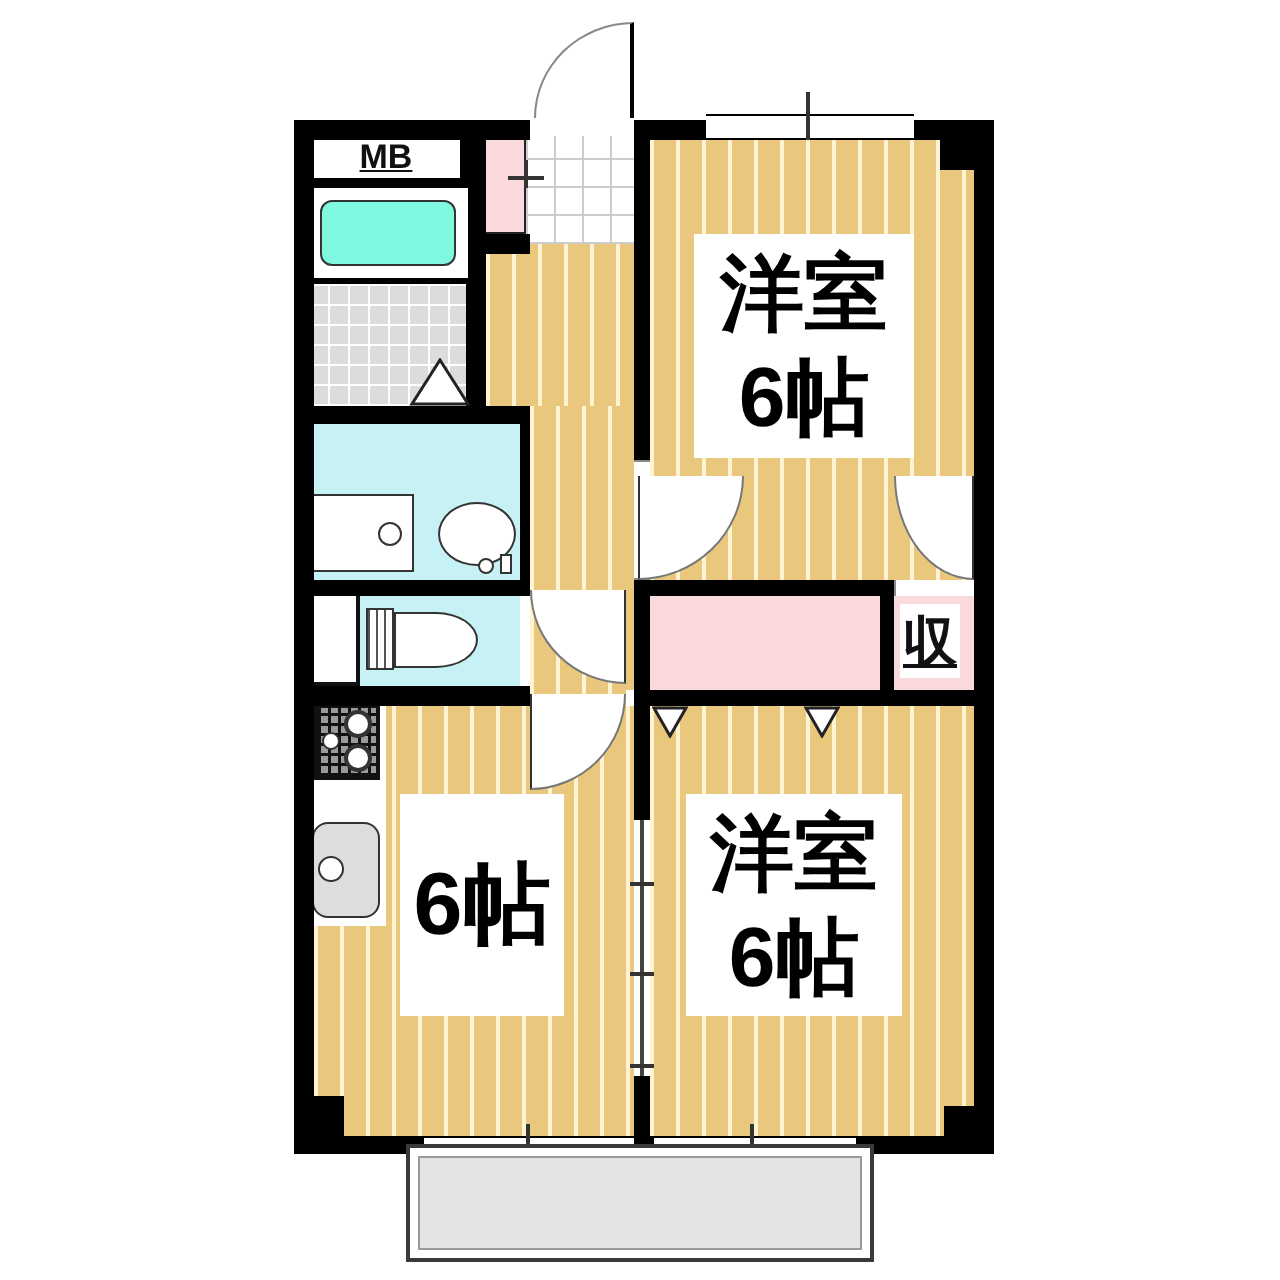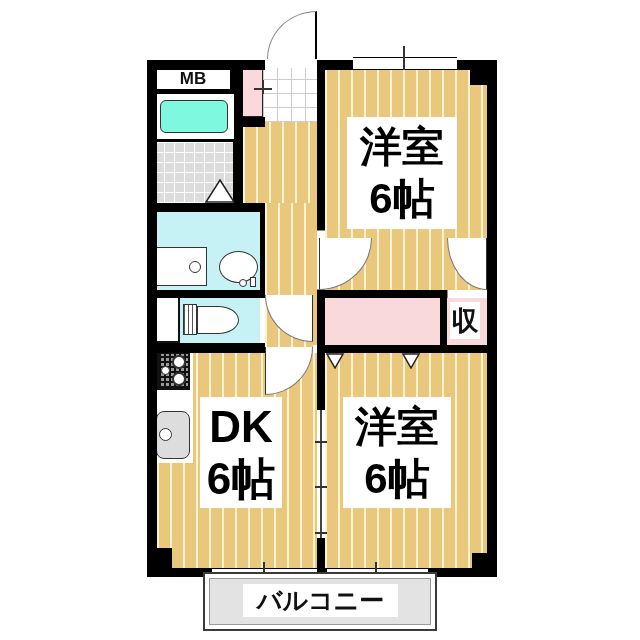--- a/index.html
+++ b/index.html
@@ -4,21 +4,21 @@
 <style>
   html,body{margin:0;padding:0;background:#fff;}
   body{width:640px;height:640px;position:relative;font-family:"Liberation Sans","DejaVu Sans",sans-serif;}
   .abs{position:absolute;box-sizing:border-box;}
   .plan{position:absolute;left:0;top:0;width:640px;height:640px;}
   .wall{background:var(--wall,#000);}
   .tatami{background-color:var(--floor-tan,#E9C87E);
     background-image:repeating-linear-gradient(90deg,rgba(255,246,214,.95) 0 2px,transparent 2px 13px);}
   .pink{background:var(--closet-pink,#FAD9DD);}
   .cyan{background:var(--wet-cyan,#C7F2F5);}
-  .whitebox{background:#fff;}
+  .whitebox{background:#fff;text-decoration:underline;}
   .label{display:flex;align-items:center;justify-content:center;color:#111;font-weight:600;}
   .roomlabel{background:#fff;display:flex;flex-direction:column;align-items:center;justify-content:center;
     font-size:42px;font-weight:600;line-height:52px;color:#000;}
   .tile-entry{background:#fff;
     background-image:repeating-linear-gradient(0deg,#ccc 0 1px,transparent 1px 14px),
                      repeating-linear-gradient(90deg,#ccc 0 1px,transparent 1px 14px);}
   .tile-bath{background:var(--tile-gray,#DCDCDC);
     background-image:repeating-linear-gradient(0deg,#fff 0 1px,transparent 1px 10px),
                      repeating-linear-gradient(90deg,#fff 0 1px,transparent 1px 10px);}
   .arc{background:#fff;border:0 solid #777;}
@@ -142,30 +142,26 @@
   <div class="abs tick" style="left:403px;top:46px;width:2px;height:24px;"></div>
   <div class="abs win" style="left:212px;top:568px;width:105px;height:9px;"></div>
   <div class="abs winline" style="left:212px;top:572px;width:105px;height:1.5px;"></div>
   <div class="abs tick" style="left:263px;top:562px;width:2px;height:21px;"></div>
   <div class="abs win" style="left:327px;top:568px;width:101px;height:9px;"></div>
   <div class="abs winline" style="left:327px;top:572px;width:101px;height:1.5px;"></div>
   <div class="abs tick" style="left:375px;top:562px;width:2px;height:21px;"></div>
 
   <div class="abs balcony-outer" style="left:203px;top:572px;width:234px;height:59px;"></div>
   <div class="abs balcony-inner" style="left:209px;top:578px;width:222px;height:47px;"></div>
-  <div class="abs whitebox label" style="left:243px;top:584px;width:155px;height:33px;font-size:25px;">
-    <span>バルコニー</span>
-  </div>
 
   <div class="abs roomlabel" style="left:347px;top:117px;width:110px;height:112px;">
     <span>洋室</span>
     <span>6帖</span>
   </div>
   <div class="abs roomlabel" style="left:343px;top:397px;width:108px;height:111px;">
     <span>洋室</span>
     <span>6帖</span>
   </div>
   <div class="abs roomlabel" style="left:200px;top:397px;width:82px;height:111px;font-size:44px;">
-    <span>DK</span>
     <span>6帖</span>
   </div>
 
 </div>
 
 </body></html>

